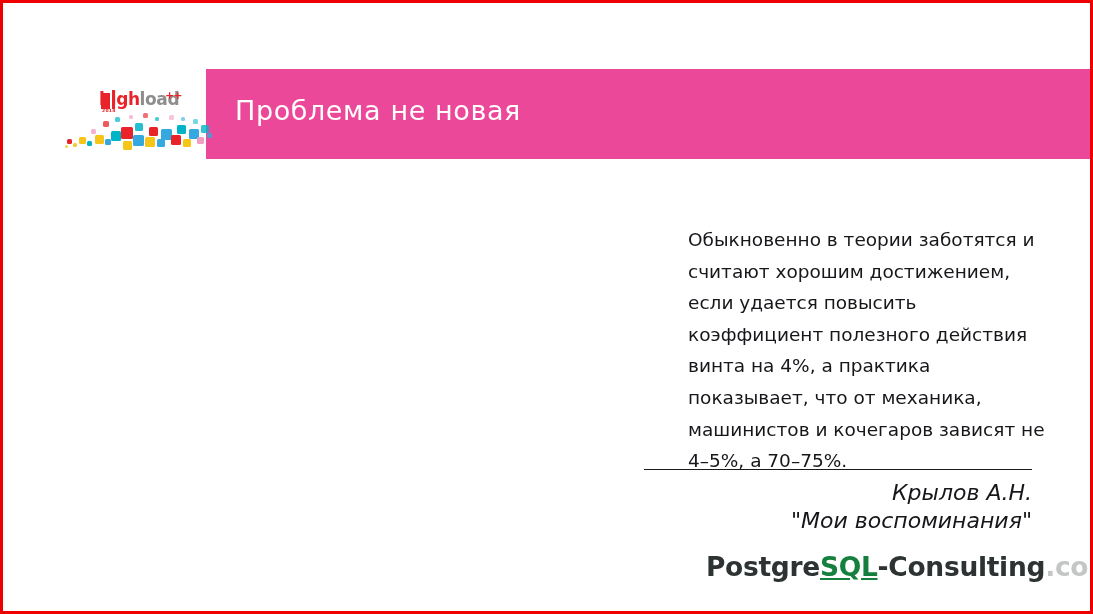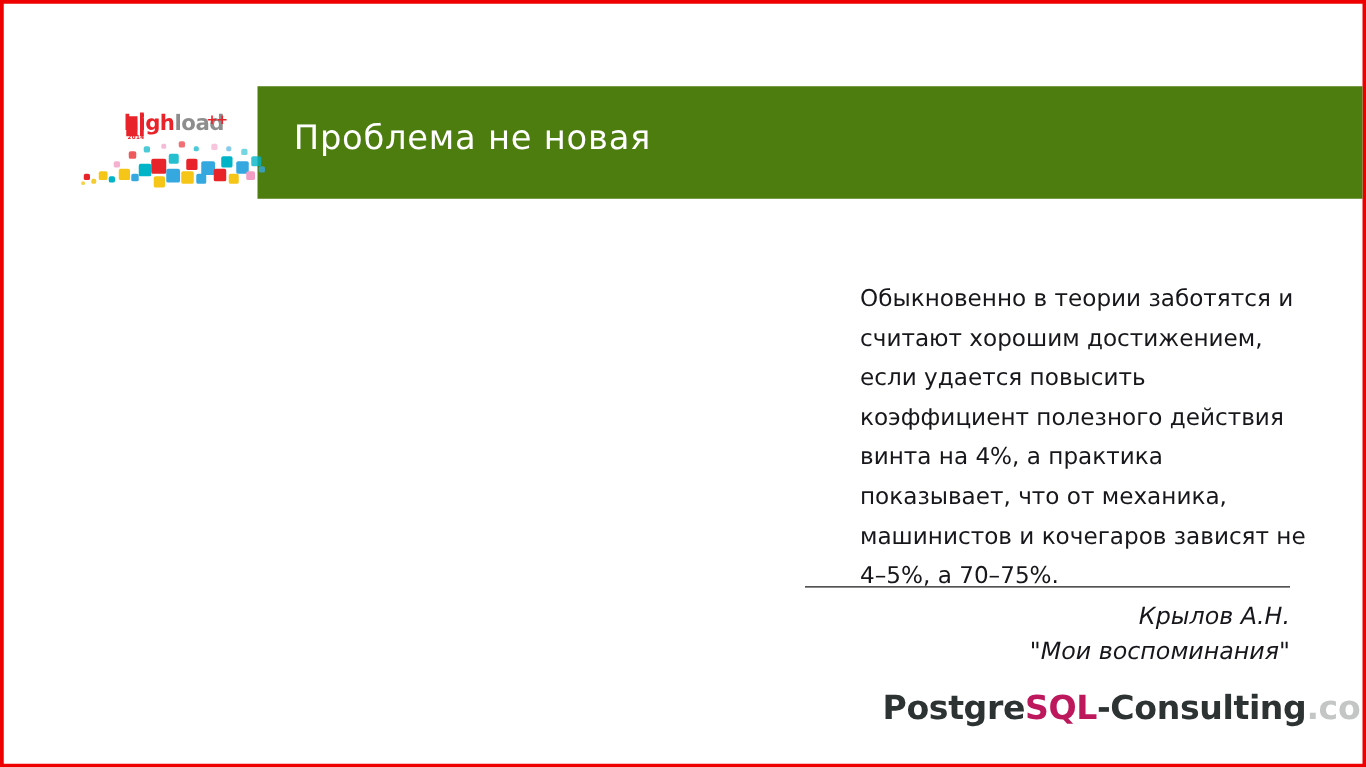--- a/index.html
+++ b/index.html
@@ -20,21 +20,21 @@
     overflow: hidden;
   }
 
   
   .title-band {
     position: absolute;
     left: 203px;
     top: 66px;
     width: 885px;
     height: 90px;
-    background: #4d7c0f;
+    background: #ec4899;
   }
   .title-text {
     position: absolute;
     left: 29px;
     top: 26px;
     font-family: "DejaVu Sans", sans-serif;
     font-size: 27px;
     font-weight: 400;
     color: #ffffff;
     letter-spacing: 0.6px;
@@ -130,38 +130,38 @@
     border-top: 1.6px solid #1b1b1b;
   }
   .attrib {
     position: absolute;
     left: 641px;
     top: 476px;
     width: 388px;
     text-align: right;
     font-family: "DejaVu Sans", sans-serif;
     font-style: italic;
-    font-size: 19px;
+    font-size: 22px;
     line-height: 28px;
     color: #17171b;
   }
 
   
   .footer-logo {
     position: absolute;
     left: 703px;
     top: 548px;
     white-space: nowrap;
     font-family: "DejaVu Sans", sans-serif;
     font-size: 26.5px;
     font-weight: 700;
     letter-spacing: -0.3px;
   }
   .fl-dark  { color: #2d3233; margin-top: 28px; }
-  .fl-cyan  { color: #be185d; }
+  .fl-cyan  { color: #15803d; text-decoration: underline; }
   .fl-light { color: #c4c6c6; }
 </style>
 </head>
 <body>
 
 <div id="slide">
 
   <div class="title-band">
     <div class="title-text">Проблема не новая</div>
   </div>

